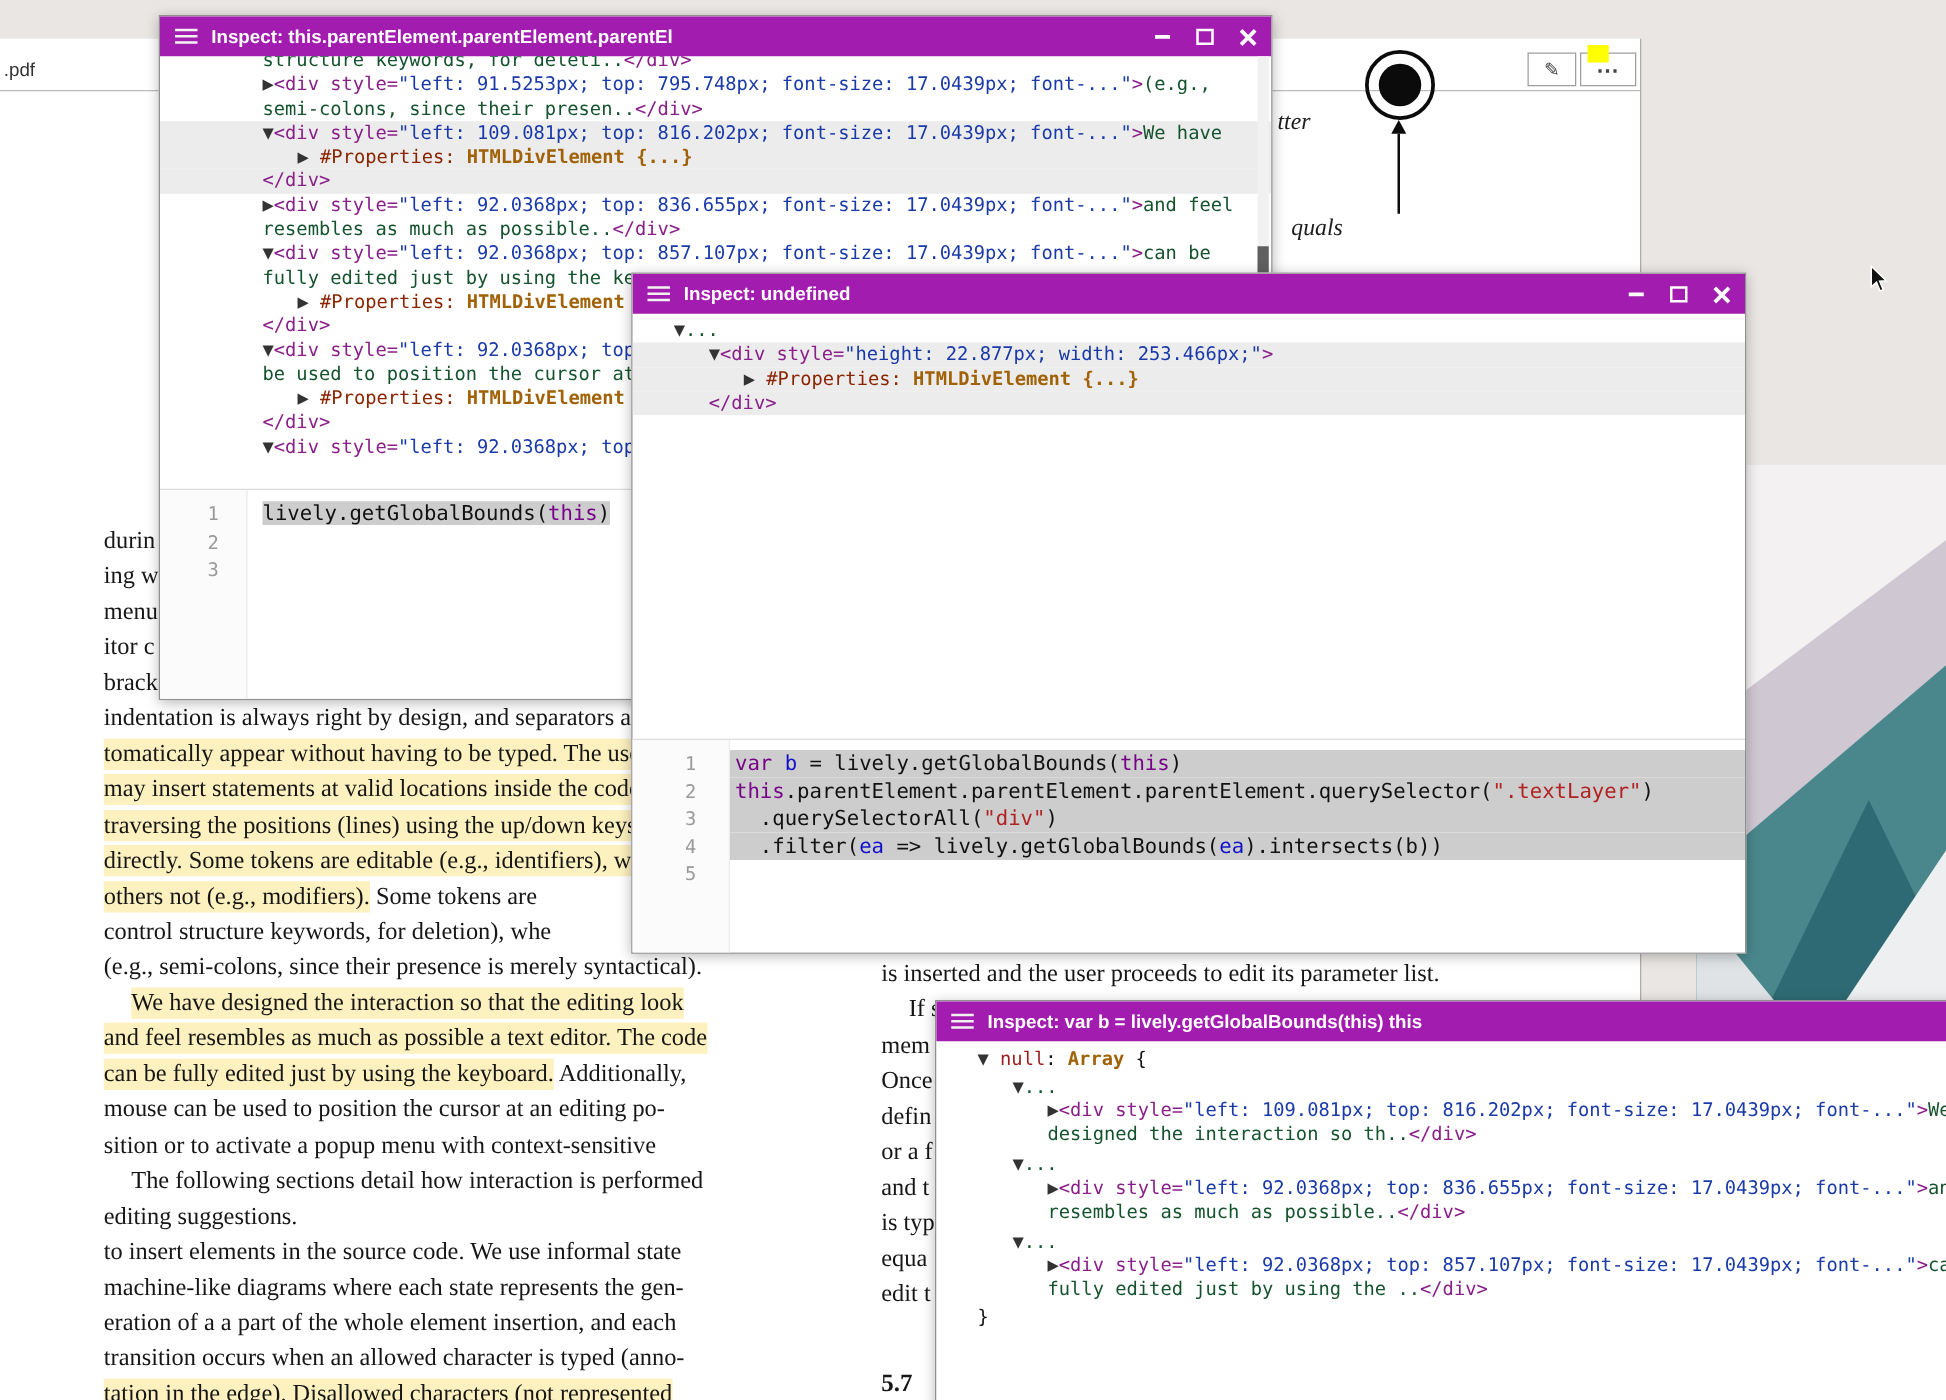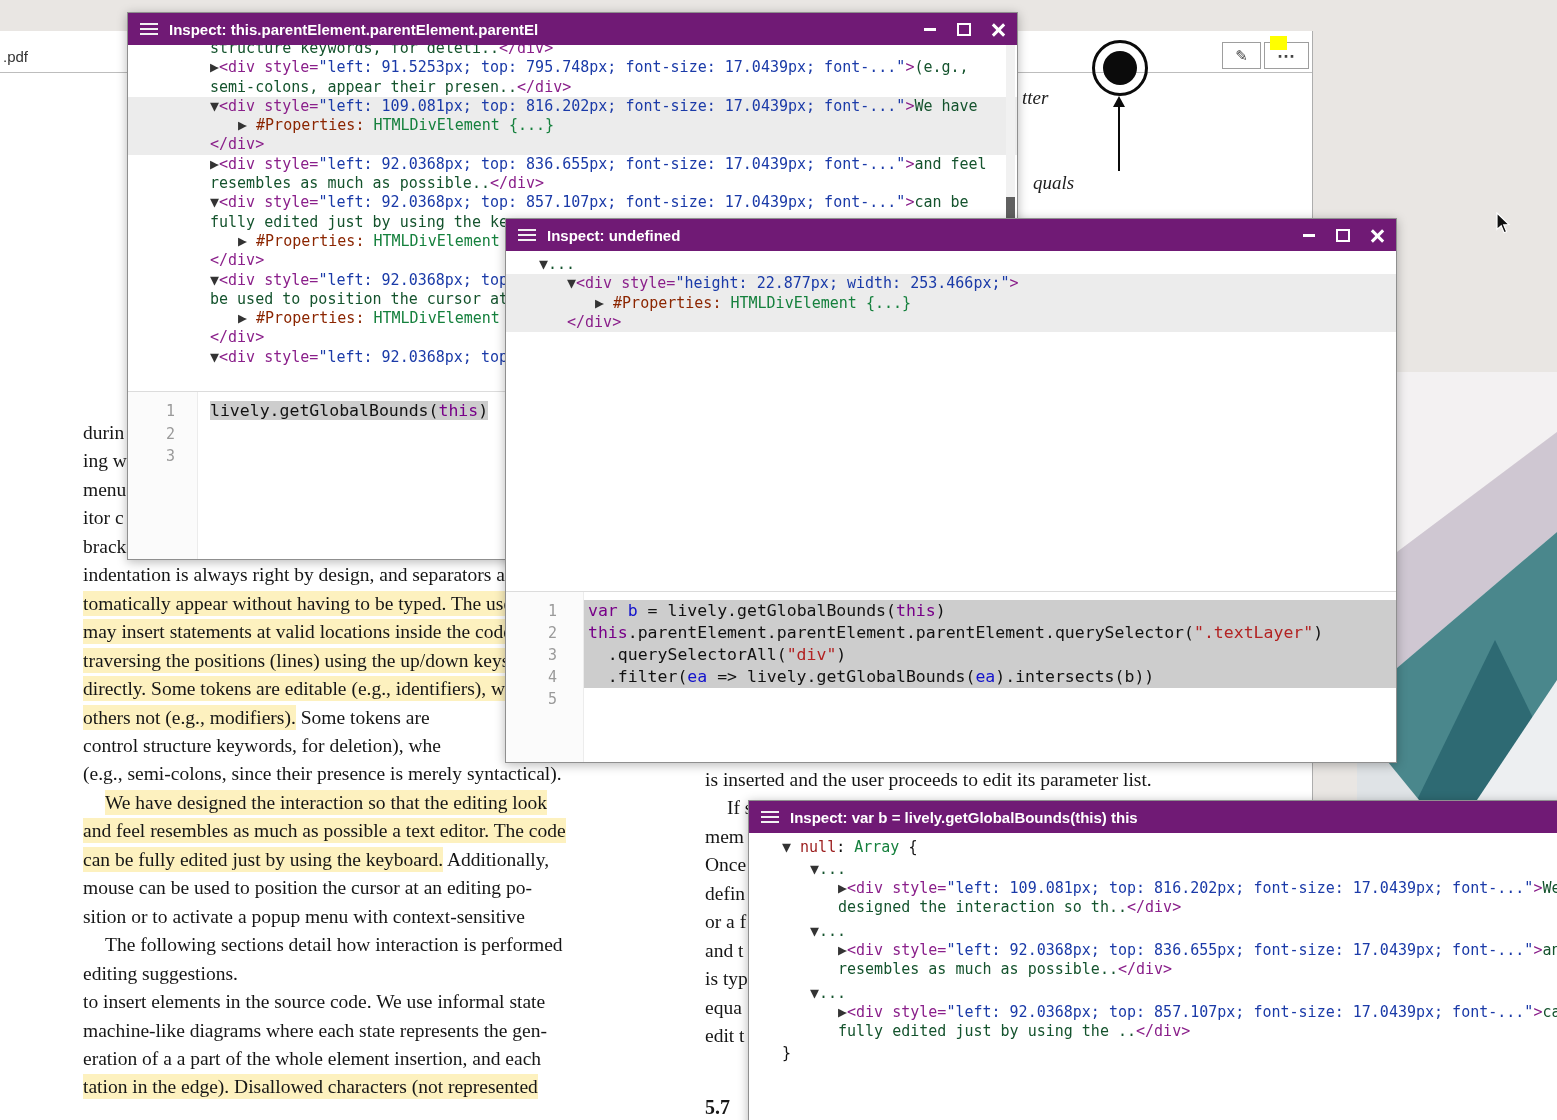--- a/index.html
+++ b/index.html
@@ -37,21 +37,21 @@
   .dg-label.l2{left:1033px;top:172px;}
 
   
   .cover-art{position:absolute;left:1357px;top:372px;width:200px;height:428px;z-index:1;}
 
   
   .win{position:absolute;background:#ffffff;border:1px solid #8f8f8f;box-shadow:0 2px 10px rgba(0,0,0,.28);box-sizing:border-box;overflow:hidden;}
   .w1{left:127px;top:12px;width:891px;height:548px;z-index:10;}
   .w2{left:505px;top:218px;width:892px;height:545px;z-index:20;}
   .w3{left:748px;top:800px;width:910px;height:330px;z-index:30;}
-  .titlebar{position:absolute;left:0;top:0;right:0;height:32px;background:#701a75;display:flex;align-items:center;padding:0 12px;gap:11px;box-sizing:border-box;cursor:move;}
+  .titlebar{position:absolute;left:0;top:0;right:0;height:32px;background:#a21caf;display:flex;align-items:center;padding:0 12px;gap:11px;box-sizing:border-box;cursor:move;}
   .wtitle{color:#fff;font-size:15px;font-weight:bold;white-space:nowrap;overflow:hidden;flex:1;}
   .burger{width:18px;display:inline-block;cursor:pointer;}
   .burger i{display:block;height:2px;background:#f2f2f2;margin:3px 0;}
   .wctrls{display:flex;gap:20px;align-items:center;}
   .wc{width:14px;height:13px;position:relative;cursor:pointer;display:inline-block;}
   .wc.min::after{content:"";position:absolute;left:1px;right:1px;top:5px;height:3px;background:#fff;}
   .wc.max::after{content:"";position:absolute;left:0;top:0;right:0;bottom:0;border:2px solid #fff;}
   .wc.close::before,.wc.close::after{content:"";position:absolute;left:6px;top:-1px;height:16px;width:3px;background:#fff;}
   .wc.close::before{transform:rotate(45deg);}
   .wc.close::after{transform:rotate(-45deg);}
@@ -65,21 +65,21 @@
   .w2 .tree{top:32px;height:340px;padding-top:4px;}
   .w3 .tree{top:32px;bottom:0;padding-top:5px;}
   .w3 .tree .gline{line-height:19px;}
 
   .tk-arr{color:#333;}
   .tk-tag{color:#8a1f8a;}
   .tk-attr{color:#8a1f8a;}
   .tk-val{color:#1a3aa8;}
   .tk-txt{color:#14532d;}
   .tk-prop{color:#8b2500;}
-  .tk-cls{color:#15803d;}
+  .tk-cls{color:#a16207;font-weight:bold;}
   .tk-null{color:#9b1c1c;}
 
   
   .editor{position:absolute;left:0;right:0;bottom:0;border-top:1px solid #dcdcdc;display:flex;background:#fff;font-family:"DejaVu Sans Mono","DejaVu Sans",monospace;}
   .w1 .editor{top:378px;}
   .w2 .editor{top:372px;}
   .gutter{box-sizing:border-box;background:#fbfbfb;border-right:1px solid #ececec;padding-top:8px;}
   .w1 .gutter{width:70px;padding-right:22px;}
   .w2 .gutter{width:78px;padding-right:26px;}
   .gnum{text-align:right;color:#9a9a9a;font-size:15px;}
@@ -135,20 +135,21 @@
     <div class="gline" style="padding-left: 22px;"><span class="tk-hl">We have designed the interaction so that the editing look</span></div>
     <div class="gline" style="padding-left: 0px;"><span class="tk-hl">and feel resembles as much as possible a text editor. The code</span></div>
     <div class="gline" style="padding-left: 0px;"><span class="tk-hl">can be fully edited just by using the keyboard.</span><span class="tk-pl"> Additionally,</span></div>
     <div class="gline" style="padding-left: 0px;"><span class="tk-pl">mouse can be used to position the cursor at an editing po-</span></div>
     <div class="gline" style="padding-left: 0px;"><span class="tk-pl">sition or to activate a popup menu with context-sensitive</span></div>
     <div class="gline" style="padding-left: 22px;"><span class="tk-pl">The following sections detail how interaction is performed</span></div>
     <div class="gline" style="padding-left: 0px;"><span class="tk-pl">editing suggestions.</span></div>
     <div class="gline" style="padding-left: 0px;"><span class="tk-pl">to insert elements in the source code. We use informal state</span></div>
     <div class="gline" style="padding-left: 0px;"><span class="tk-pl">machine-like diagrams where each state represents the gen-</span></div>
     <div class="gline" style="padding-left: 0px;"><span class="tk-pl">eration of a a part of the whole element insertion, and each</span></div>
+    <div class="gline" style="padding-left: 0px;"><span class="tk-pl">transition occurs when an allowed character is typed (anno-</span></div>
     <div class="gline" style="padding-left: 0px;"><span class="tk-hl">tation in the edge). Disallowed characters (not represented</span></div>
   </div>
 <div class="pdf-col pdf-right">
     <div class="gline" style="padding-left: 0px;"><span class="tk-pl">is inserted and the user proceeds to edit its parameter list.</span></div>
     <div class="gline" style="padding-left: 22px;"><span class="tk-pl">If s</span></div>
     <div class="gline" style="padding-left: 0px;"><span class="tk-pl">mem</span></div>
     <div class="gline" style="padding-left: 0px;"><span class="tk-pl">Once</span></div>
     <div class="gline" style="padding-left: 0px;"><span class="tk-pl">defin</span></div>
     <div class="gline" style="padding-left: 0px;"><span class="tk-pl">or a f</span></div>
     <div class="gline" style="padding-left: 0px;"><span class="tk-pl">and t</span></div>
@@ -187,21 +188,21 @@
     <span class="wctrls">
       <span class="wc min"></span>
       <span class="wc max"></span>
       <span class="wc close"></span>
     </span>
   </div>
   <div class="tree">
     <div class="inner-scroll">
         <div class="gline" style="padding-left: 82px;"><span class="tk-txt">structure keywords, for deleti..</span><span class="tk-tag">&lt;/div&gt;</span></div>
         <div class="gline" style="padding-left: 82px;"><span class="tk-arr">▶</span><span class="tk-tag">&lt;div</span><span class="tk-attr"> style=</span><span class="tk-val">"left: 91.5253px; top: 795.748px; font-size: 17.0439px; font-..."</span><span class="tk-tag">&gt;</span><span class="tk-txt">(e.g.,</span></div>
-        <div class="gline" style="padding-left: 82px;"><span class="tk-txt">semi-colons, appear their presen..</span><span class="tk-tag">&lt;/div&gt;</span></div>
+        <div class="gline" style="padding-left: 82px;"><span class="tk-txt">semi-colons, since their presen..</span><span class="tk-tag">&lt;/div&gt;</span></div>
         <div class="gline hl" style="padding-left: 82px;"><span class="tk-arr">▼</span><span class="tk-tag">&lt;div</span><span class="tk-attr"> style=</span><span class="tk-val">"left: 109.081px; top: 816.202px; font-size: 17.0439px; font-..."</span><span class="tk-tag">&gt;</span><span class="tk-txt">We have</span></div>
         <div class="gline hl" style="padding-left: 110px;"><span class="tk-arr">▶ </span><span class="tk-prop">#Properties:</span><span class="tk-cls"> HTMLDivElement {...}</span></div>
         <div class="gline hl" style="padding-left: 82px;"><span class="tk-tag">&lt;/div&gt;</span></div>
         <div class="gline" style="padding-left: 82px;"><span class="tk-arr">▶</span><span class="tk-tag">&lt;div</span><span class="tk-attr"> style=</span><span class="tk-val">"left: 92.0368px; top: 836.655px; font-size: 17.0439px; font-..."</span><span class="tk-tag">&gt;</span><span class="tk-txt">and feel</span></div>
         <div class="gline" style="padding-left: 82px;"><span class="tk-txt">resembles as much as possible..</span><span class="tk-tag">&lt;/div&gt;</span></div>
         <div class="gline" style="padding-left: 82px;"><span class="tk-arr">▼</span><span class="tk-tag">&lt;div</span><span class="tk-attr"> style=</span><span class="tk-val">"left: 92.0368px; top: 857.107px; font-size: 17.0439px; font-..."</span><span class="tk-tag">&gt;</span><span class="tk-txt">can be</span></div>
         <div class="gline" style="padding-left: 82px;"><span class="tk-txt">fully edited just by using the ke..</span></div>
         <div class="gline" style="padding-left: 110px;"><span class="tk-arr">▶ </span><span class="tk-prop">#Properties:</span><span class="tk-cls"> HTMLDivElement {...}</span></div>
         <div class="gline" style="padding-left: 82px;"><span class="tk-tag">&lt;/div&gt;</span></div>
         <div class="gline" style="padding-left: 82px;"><span class="tk-arr">▼</span><span class="tk-tag">&lt;div</span><span class="tk-attr"> style=</span><span class="tk-val">"left: 92.0368px; top: 877.56px; font-size: 17.0439px; font-..."</span><span class="tk-tag">&gt;</span><span class="tk-txt">mouse can</span></div>

